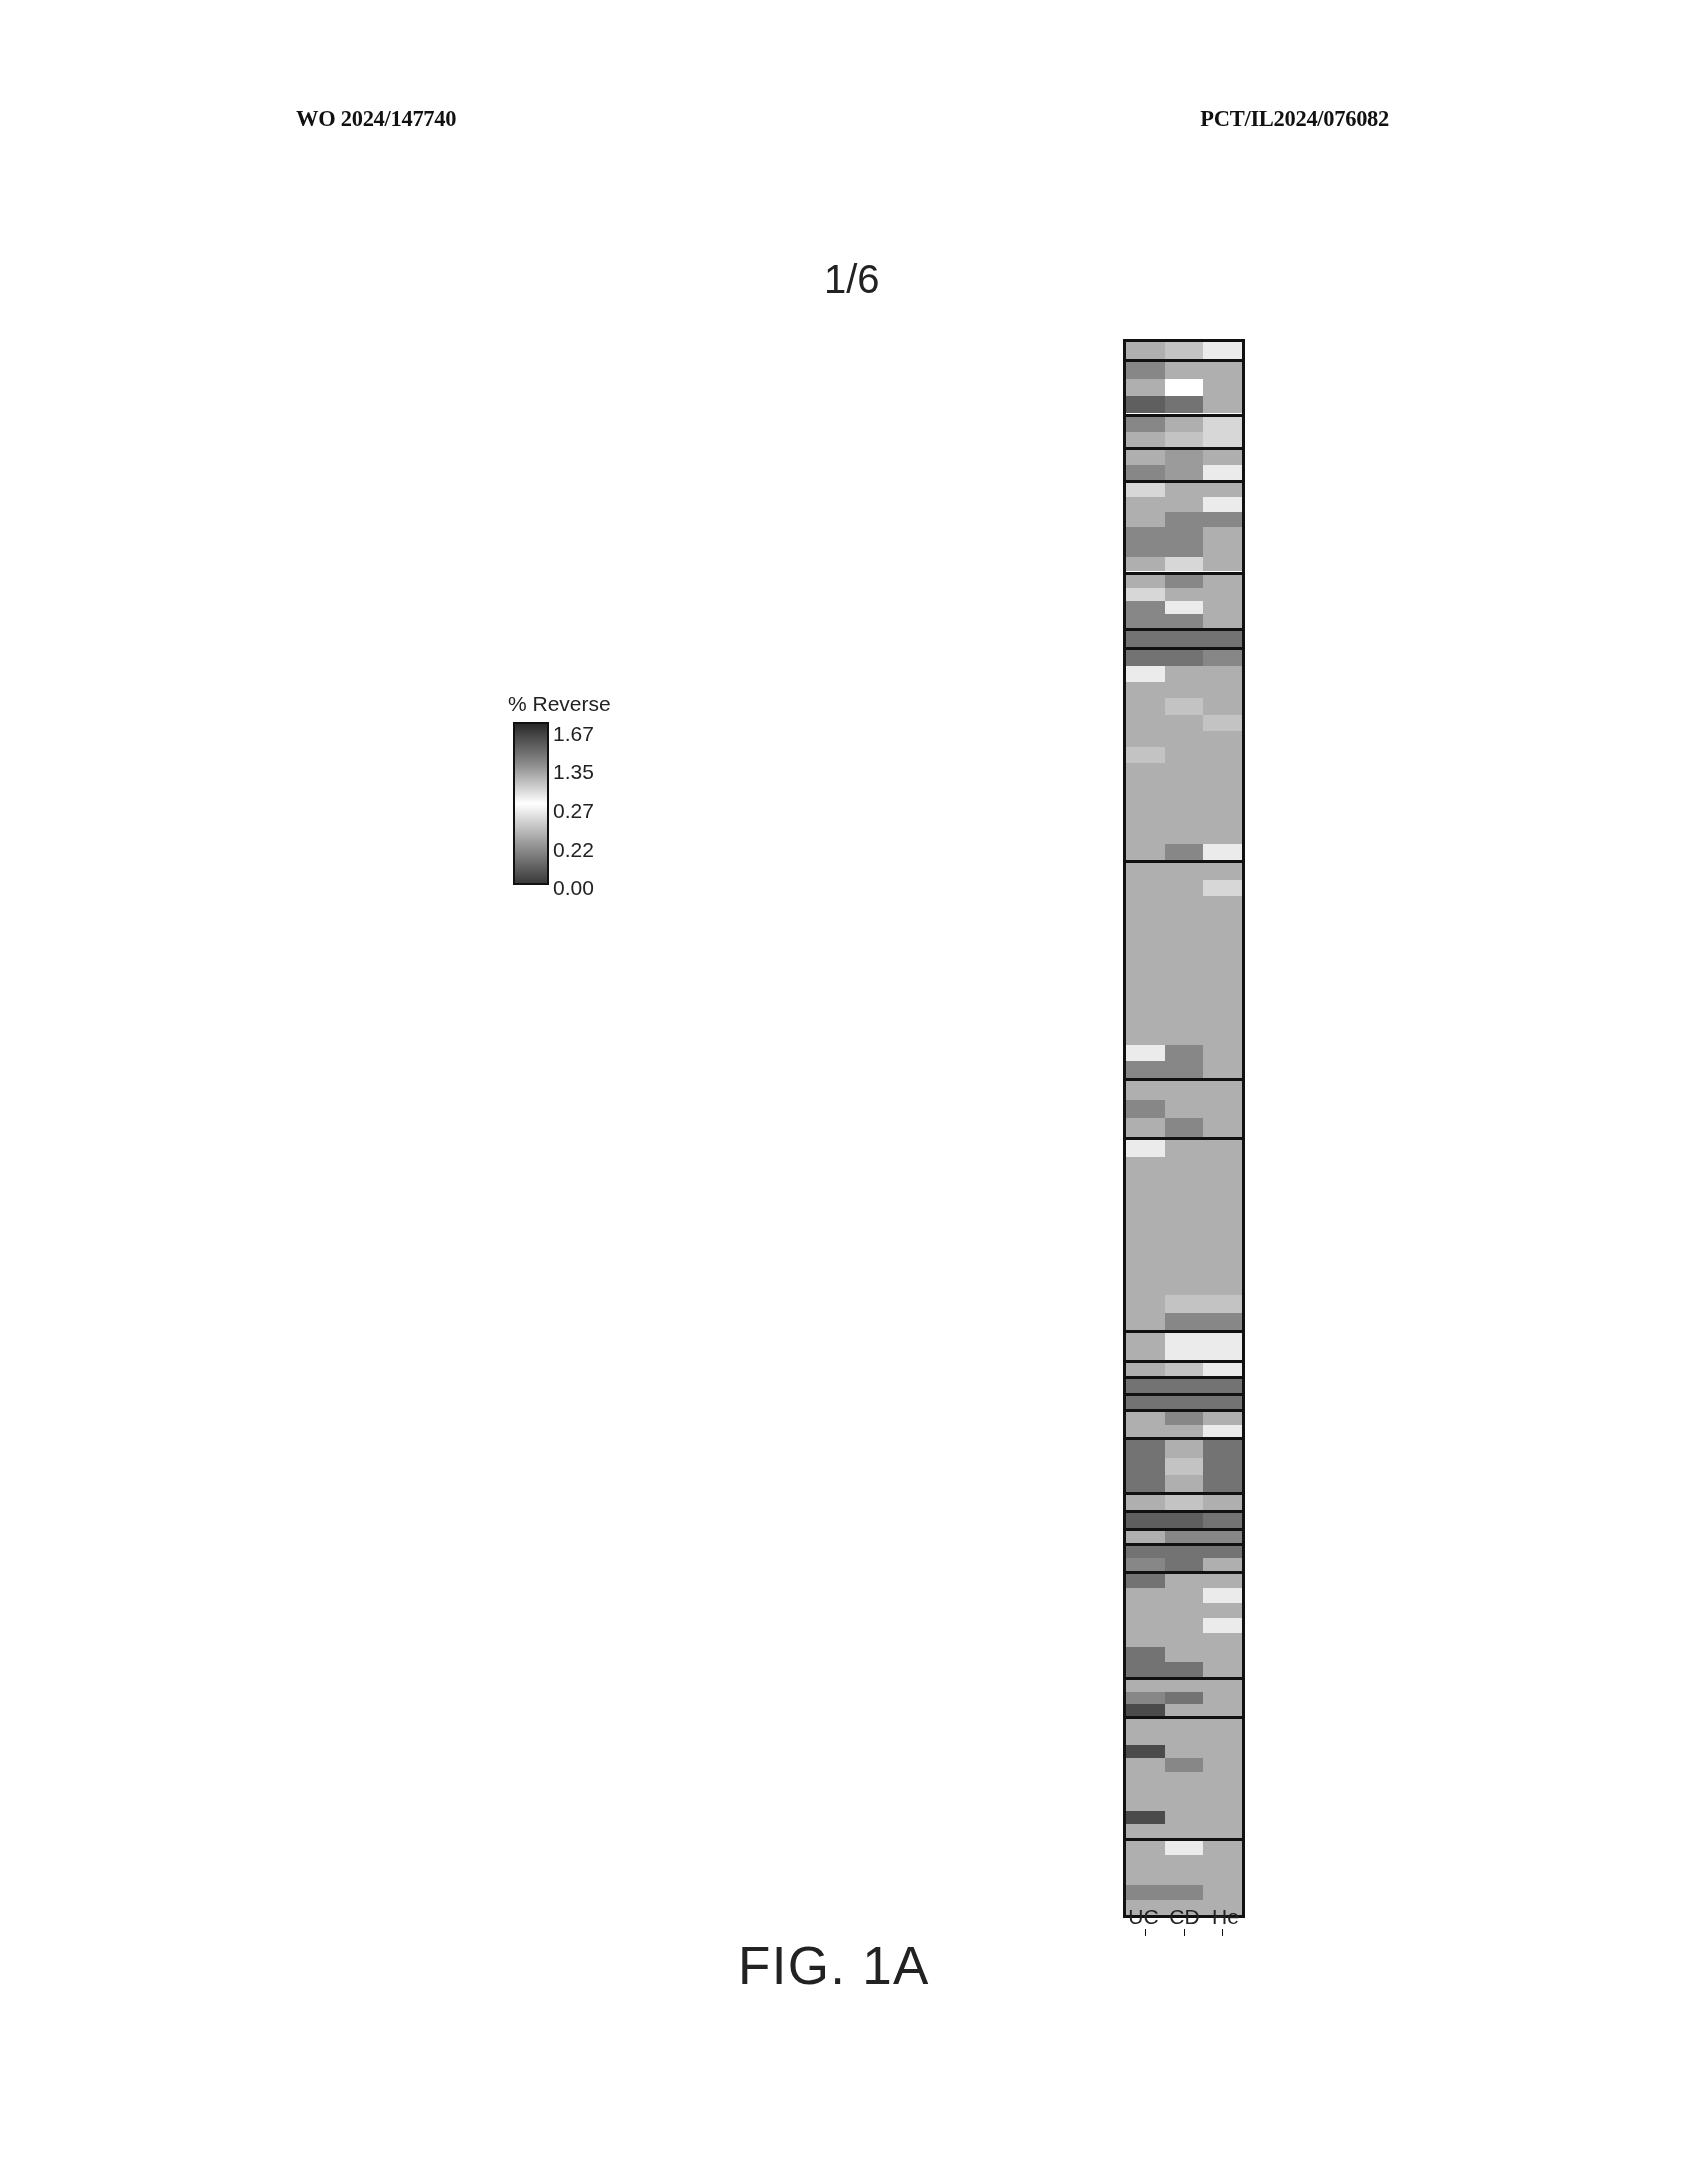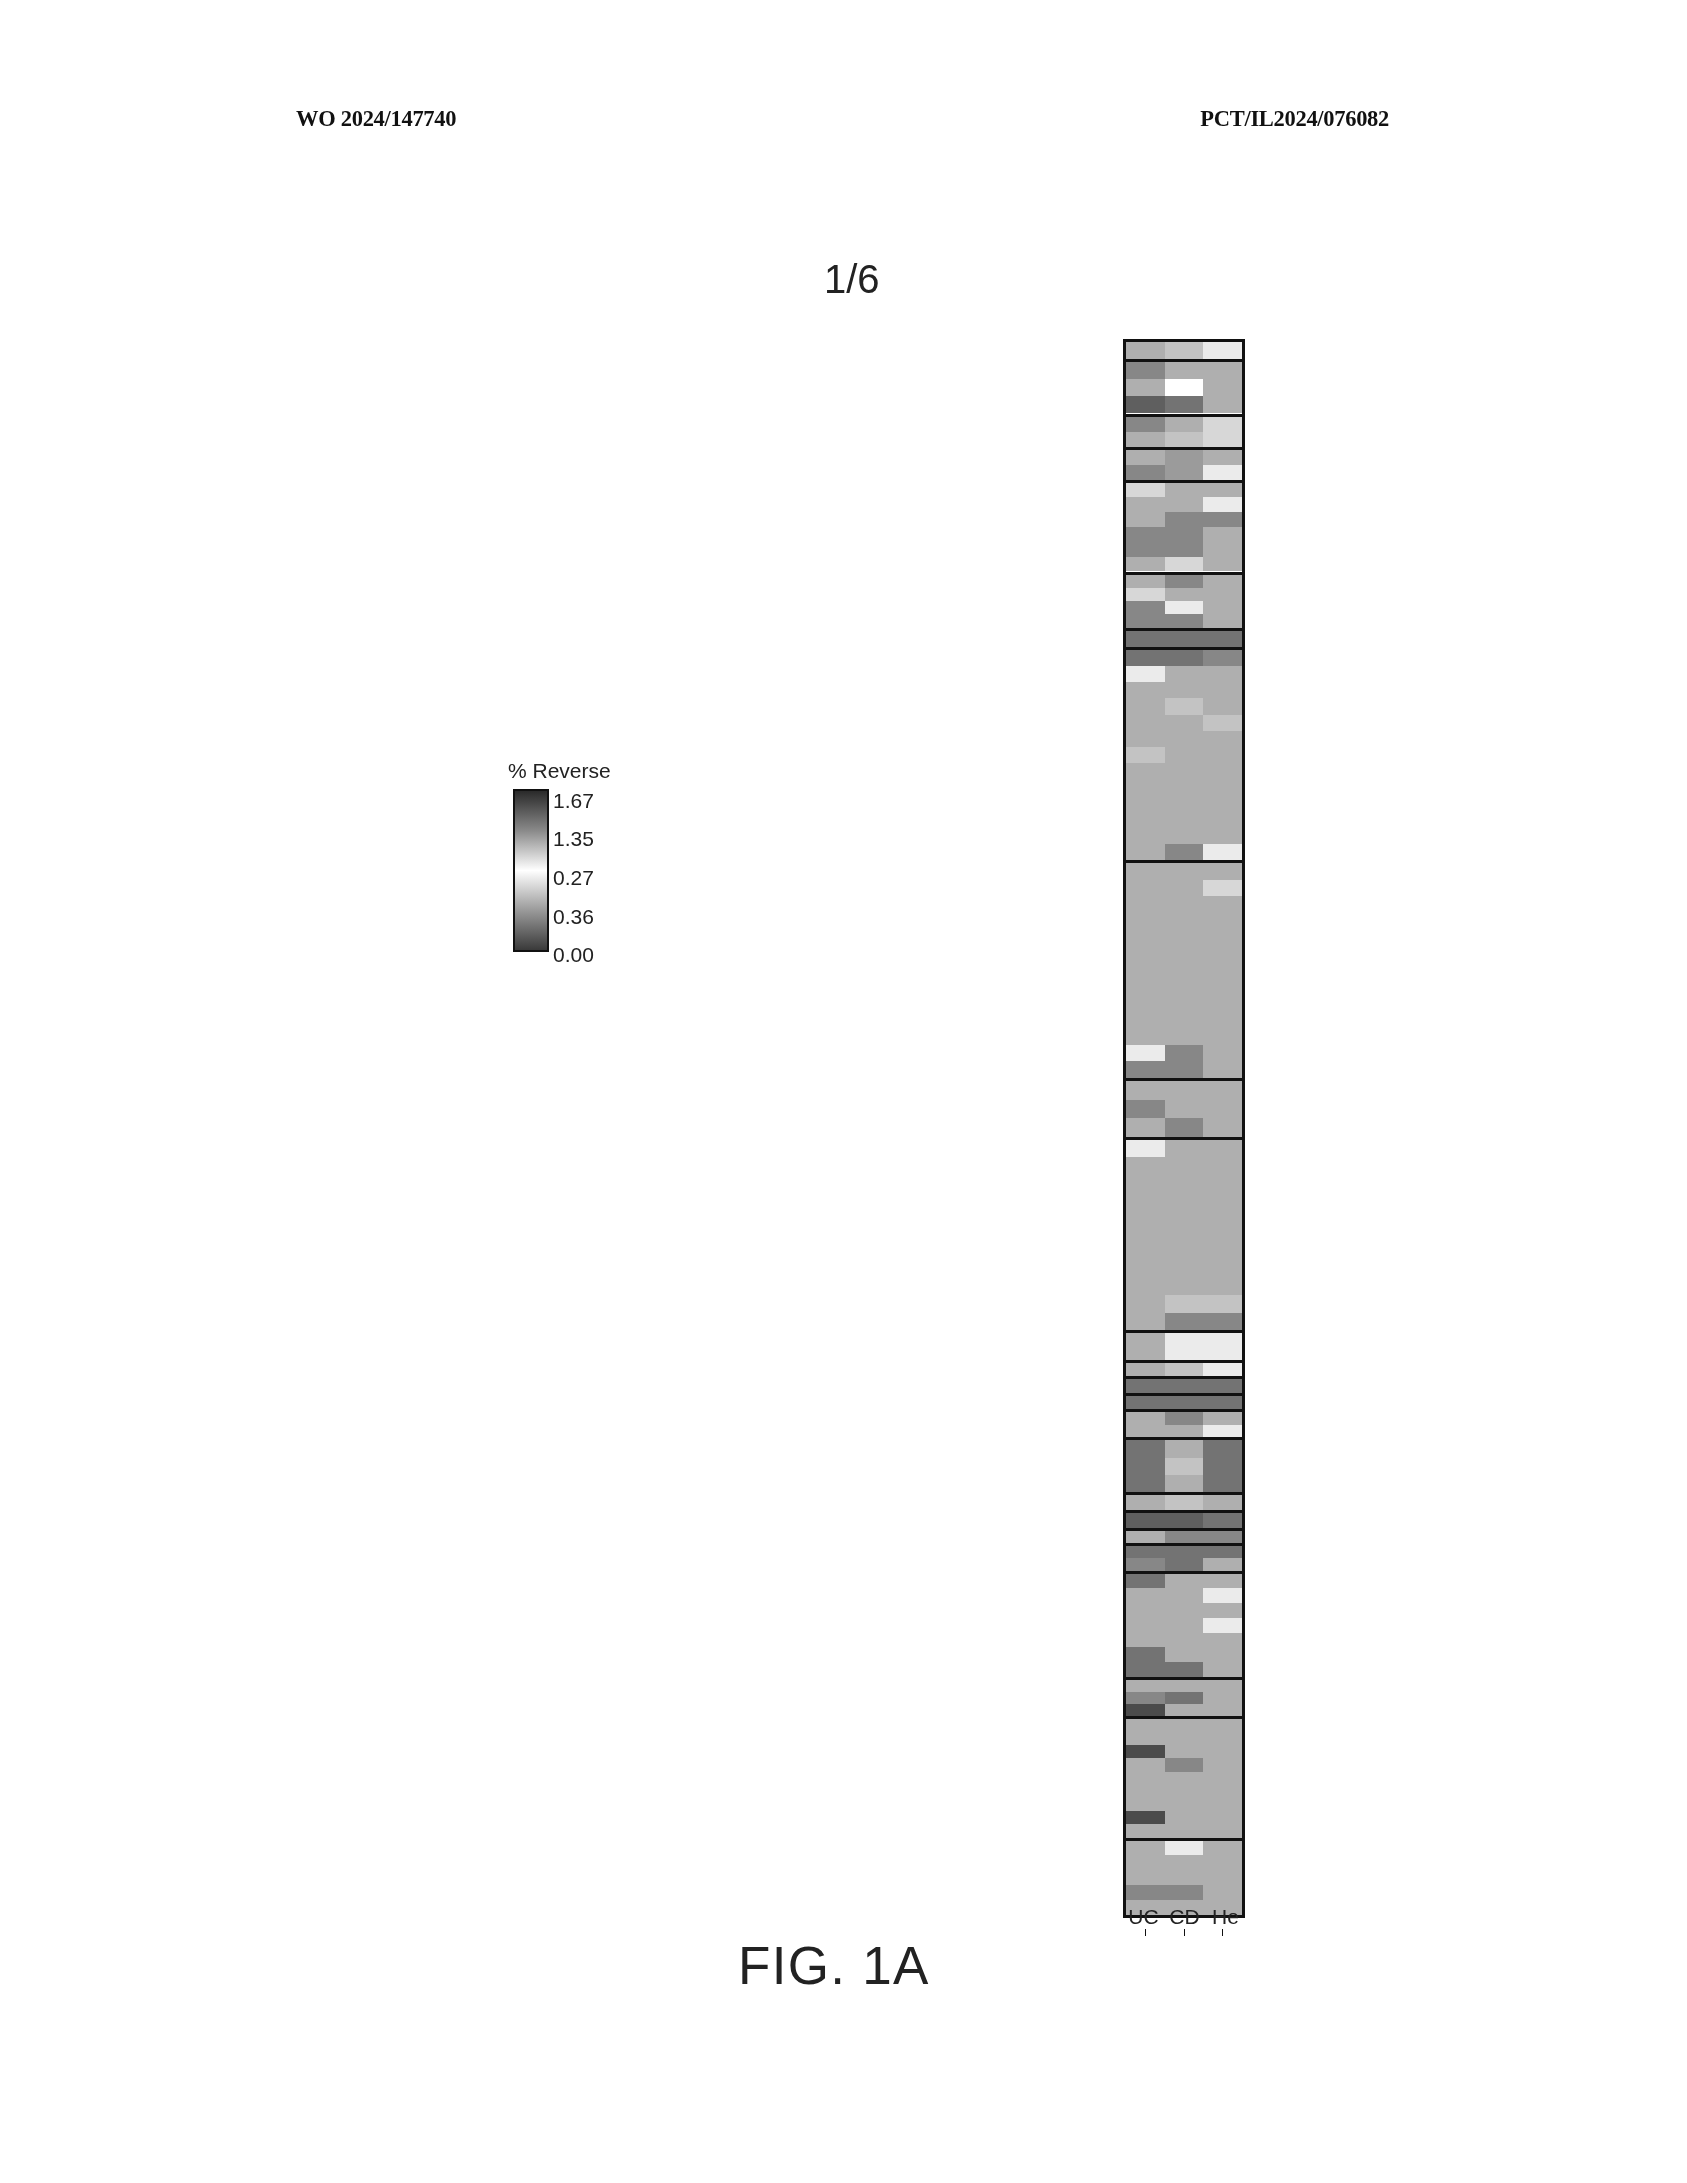--- a/index.html
+++ b/index.html
@@ -10,41 +10,41 @@
   .pagenum { position:absolute; top:257px; left:824px; font-family:"Liberation Sans", sans-serif; font-size:40px; color:#222; }
   .labels { position:absolute; left:0; top:0; }
   .heatmap { position:absolute; left:1123px; top:339px; width:116px; border:3.3px solid #111; box-sizing:content-box; }
   .group { position:relative; border-bottom:3.3px solid #111; display:flex; flex-direction:column; }
   .group:last-child { border-bottom:none; }
   .row { display:flex; flex:1; }
   .cell { flex:1; }
   .collabels { position:absolute; top:1905px; left:1123px; width:123px; display:flex; font-family:"Liberation Sans", sans-serif; font-size:21px; color:#222; }
   .collabels span { flex:1; text-align:center; }
   .tick { position:absolute; top:1897px; width:1.3px; height:6.6px; background:#111; }
-  .legend { position:absolute; left:508px; top:759px; }
+  .legend { position:absolute; left:508px; top:692px; }
   .legend-title { font-family:"Liberation Sans", sans-serif; font-size:21px; color:#222; }
   .legend-bar { position:absolute; left:5.3px; top:30px; width:32px; height:159px; border:2px solid #111;
     background:linear-gradient(to bottom,#2a2a2a 0%,#8a8a8a 25%,#ffffff 50%,#9a9a9a 75%,#3a3a3a 100%); }
   .legend-tick { position:absolute; left:45px; font-family:"Liberation Sans", sans-serif; font-size:21px; color:#222; }
   .caption { position:absolute; top:1935px; left:738px; font-family:"Liberation Sans", sans-serif; font-size:53px; color:#222; letter-spacing:1.3px; }
 </style>
 </head>
 <body>
 
 <div class="hdr left">WO 2024/147740</div>
 <div class="hdr right">PCT/IL2024/076082</div>
 <div class="pagenum">1/6</div>
 
 <div class="legend">
   <div class="legend-title">% Reverse</div>
   <div class="legend-bar"></div>
   <div class="legend-tick" style="top:30px">1.67</div>
   <div class="legend-tick" style="top:68px">1.35</div>
   <div class="legend-tick" style="top:107px">0.27</div>
-  <div class="legend-tick" style="top:146px">0.36</div>
+  <div class="legend-tick" style="top:146px">0.22</div>
   <div class="legend-tick" style="top:184px">0.00</div>
 </div>
 
 <div class="labels" id="row-labels"></div>
 
 <div class="heatmap" id="heatmap">
     <div class="group" style="height: 16.5px;">
       <div class="row">
         <div class="cell" style="background: rgb(175, 175, 175);"></div>
         <div class="cell" style="background: rgb(195, 195, 195);"></div>

